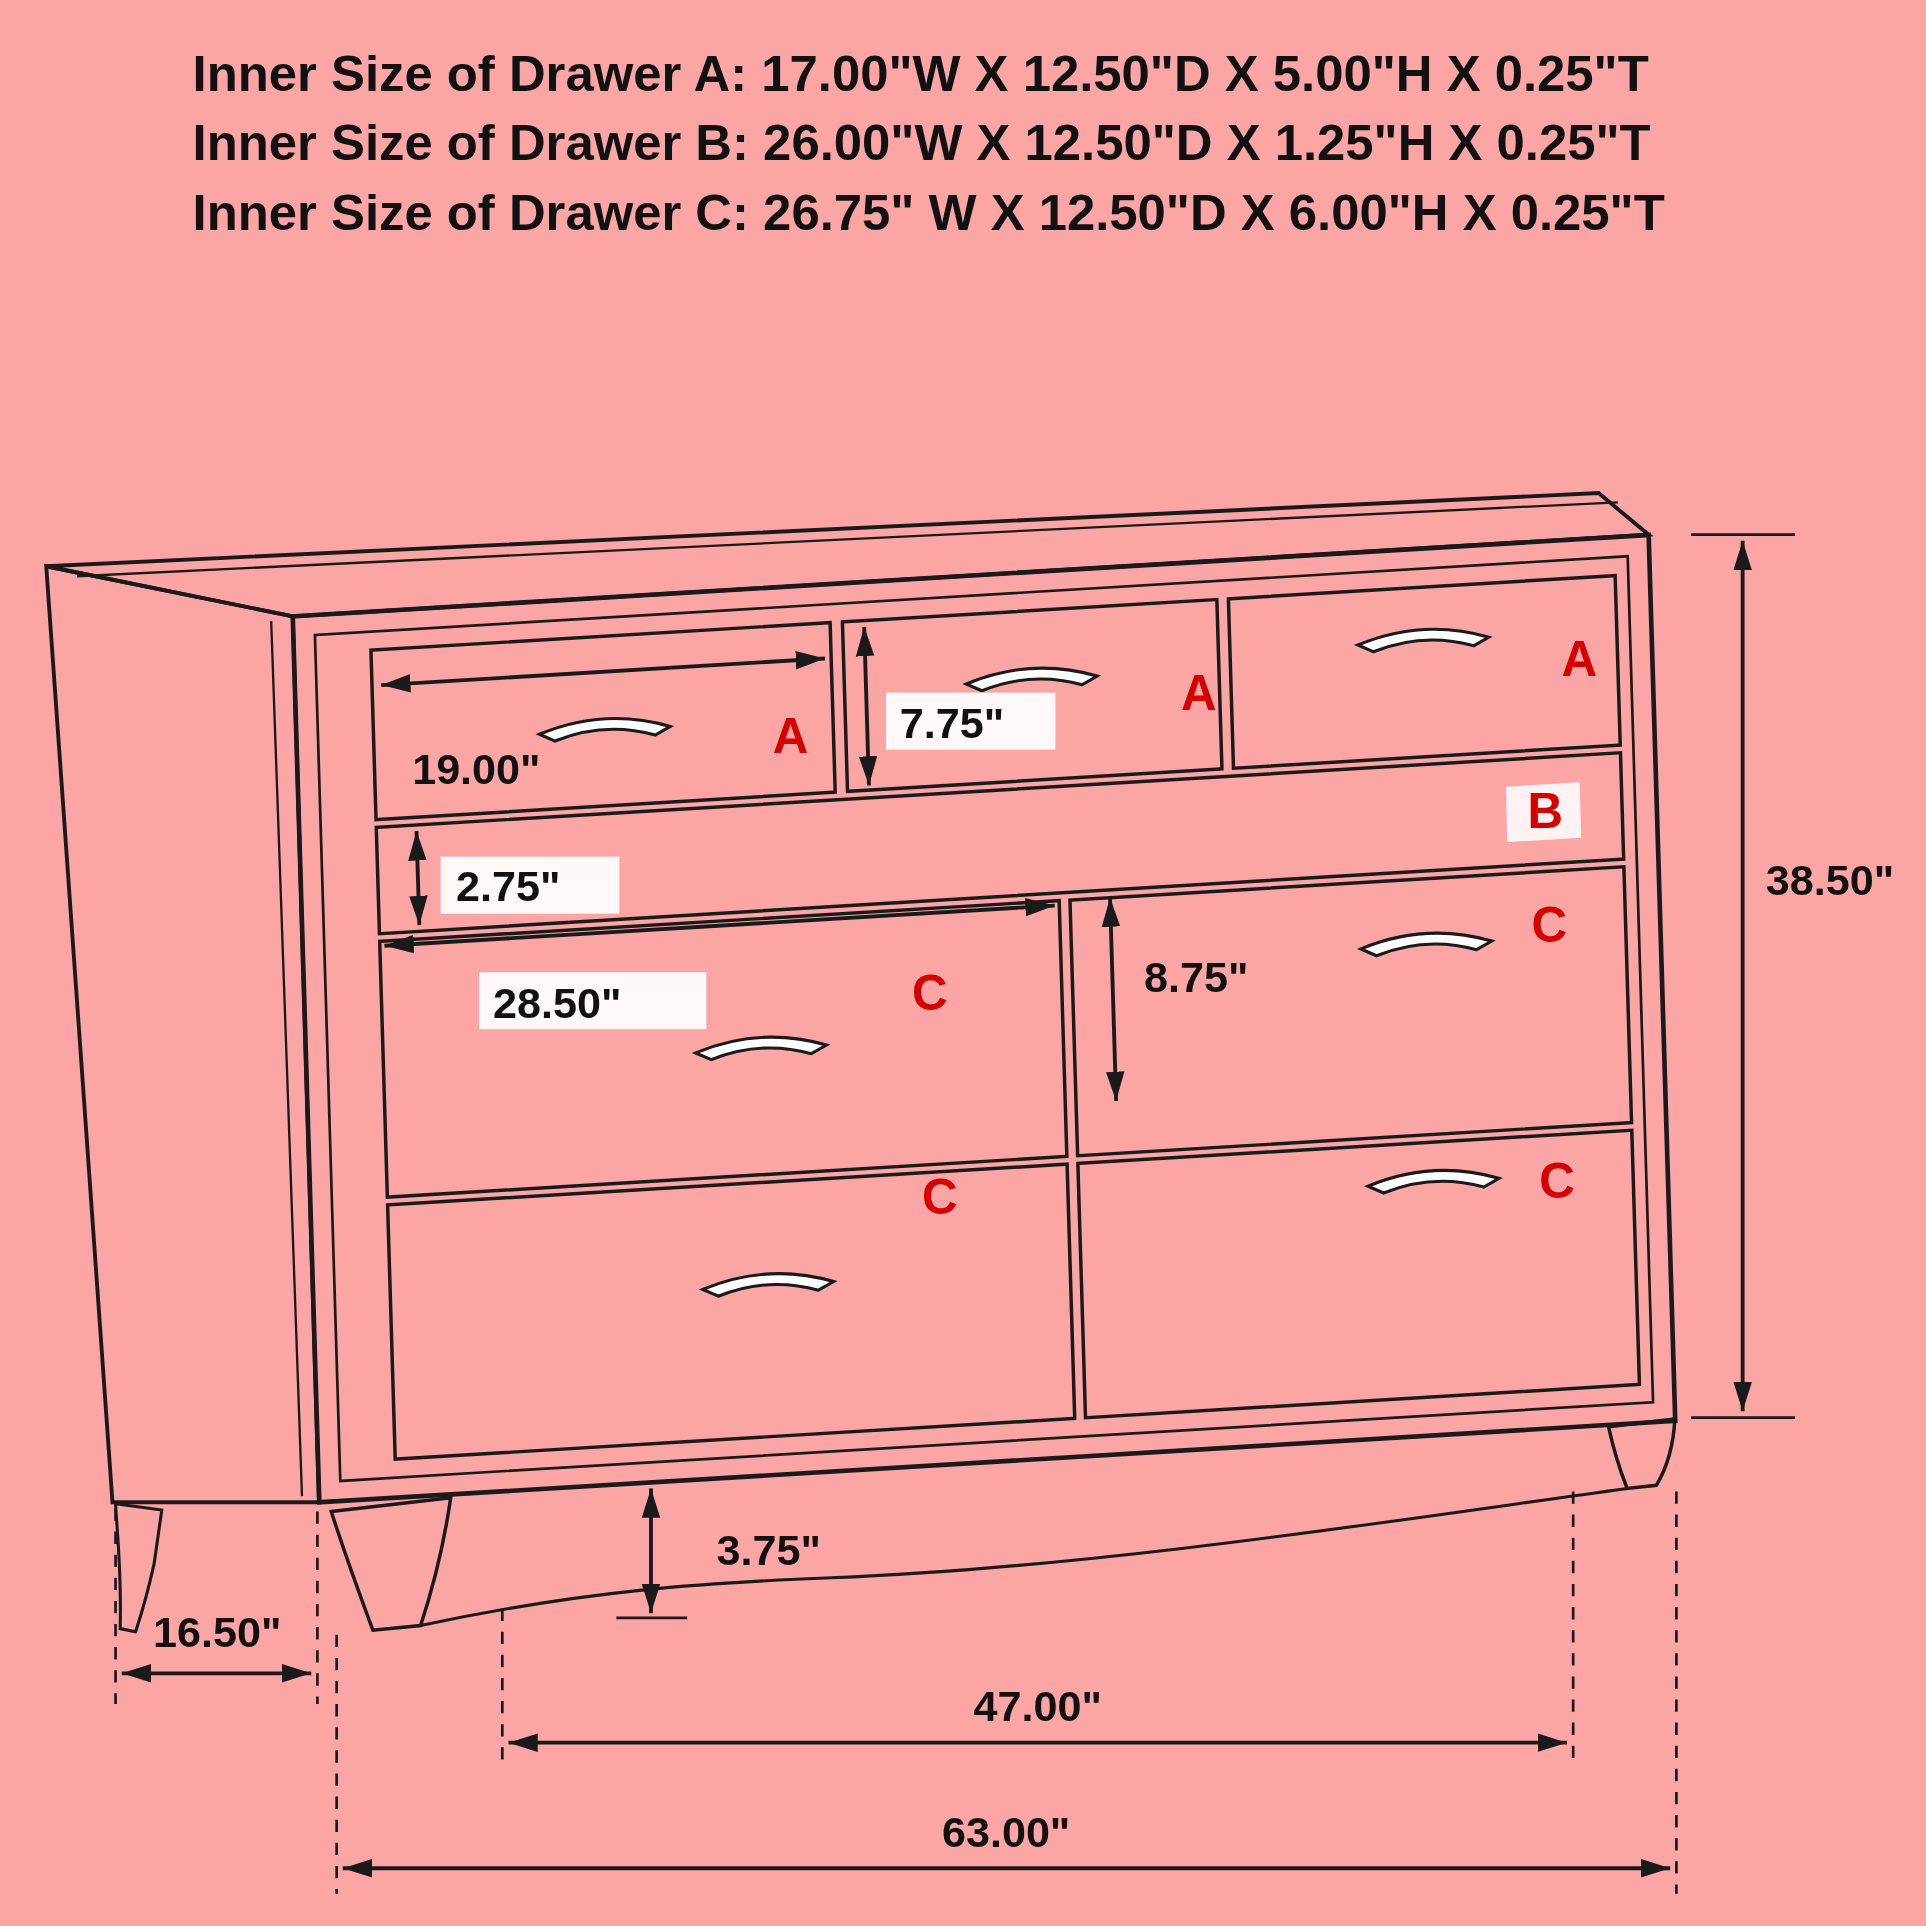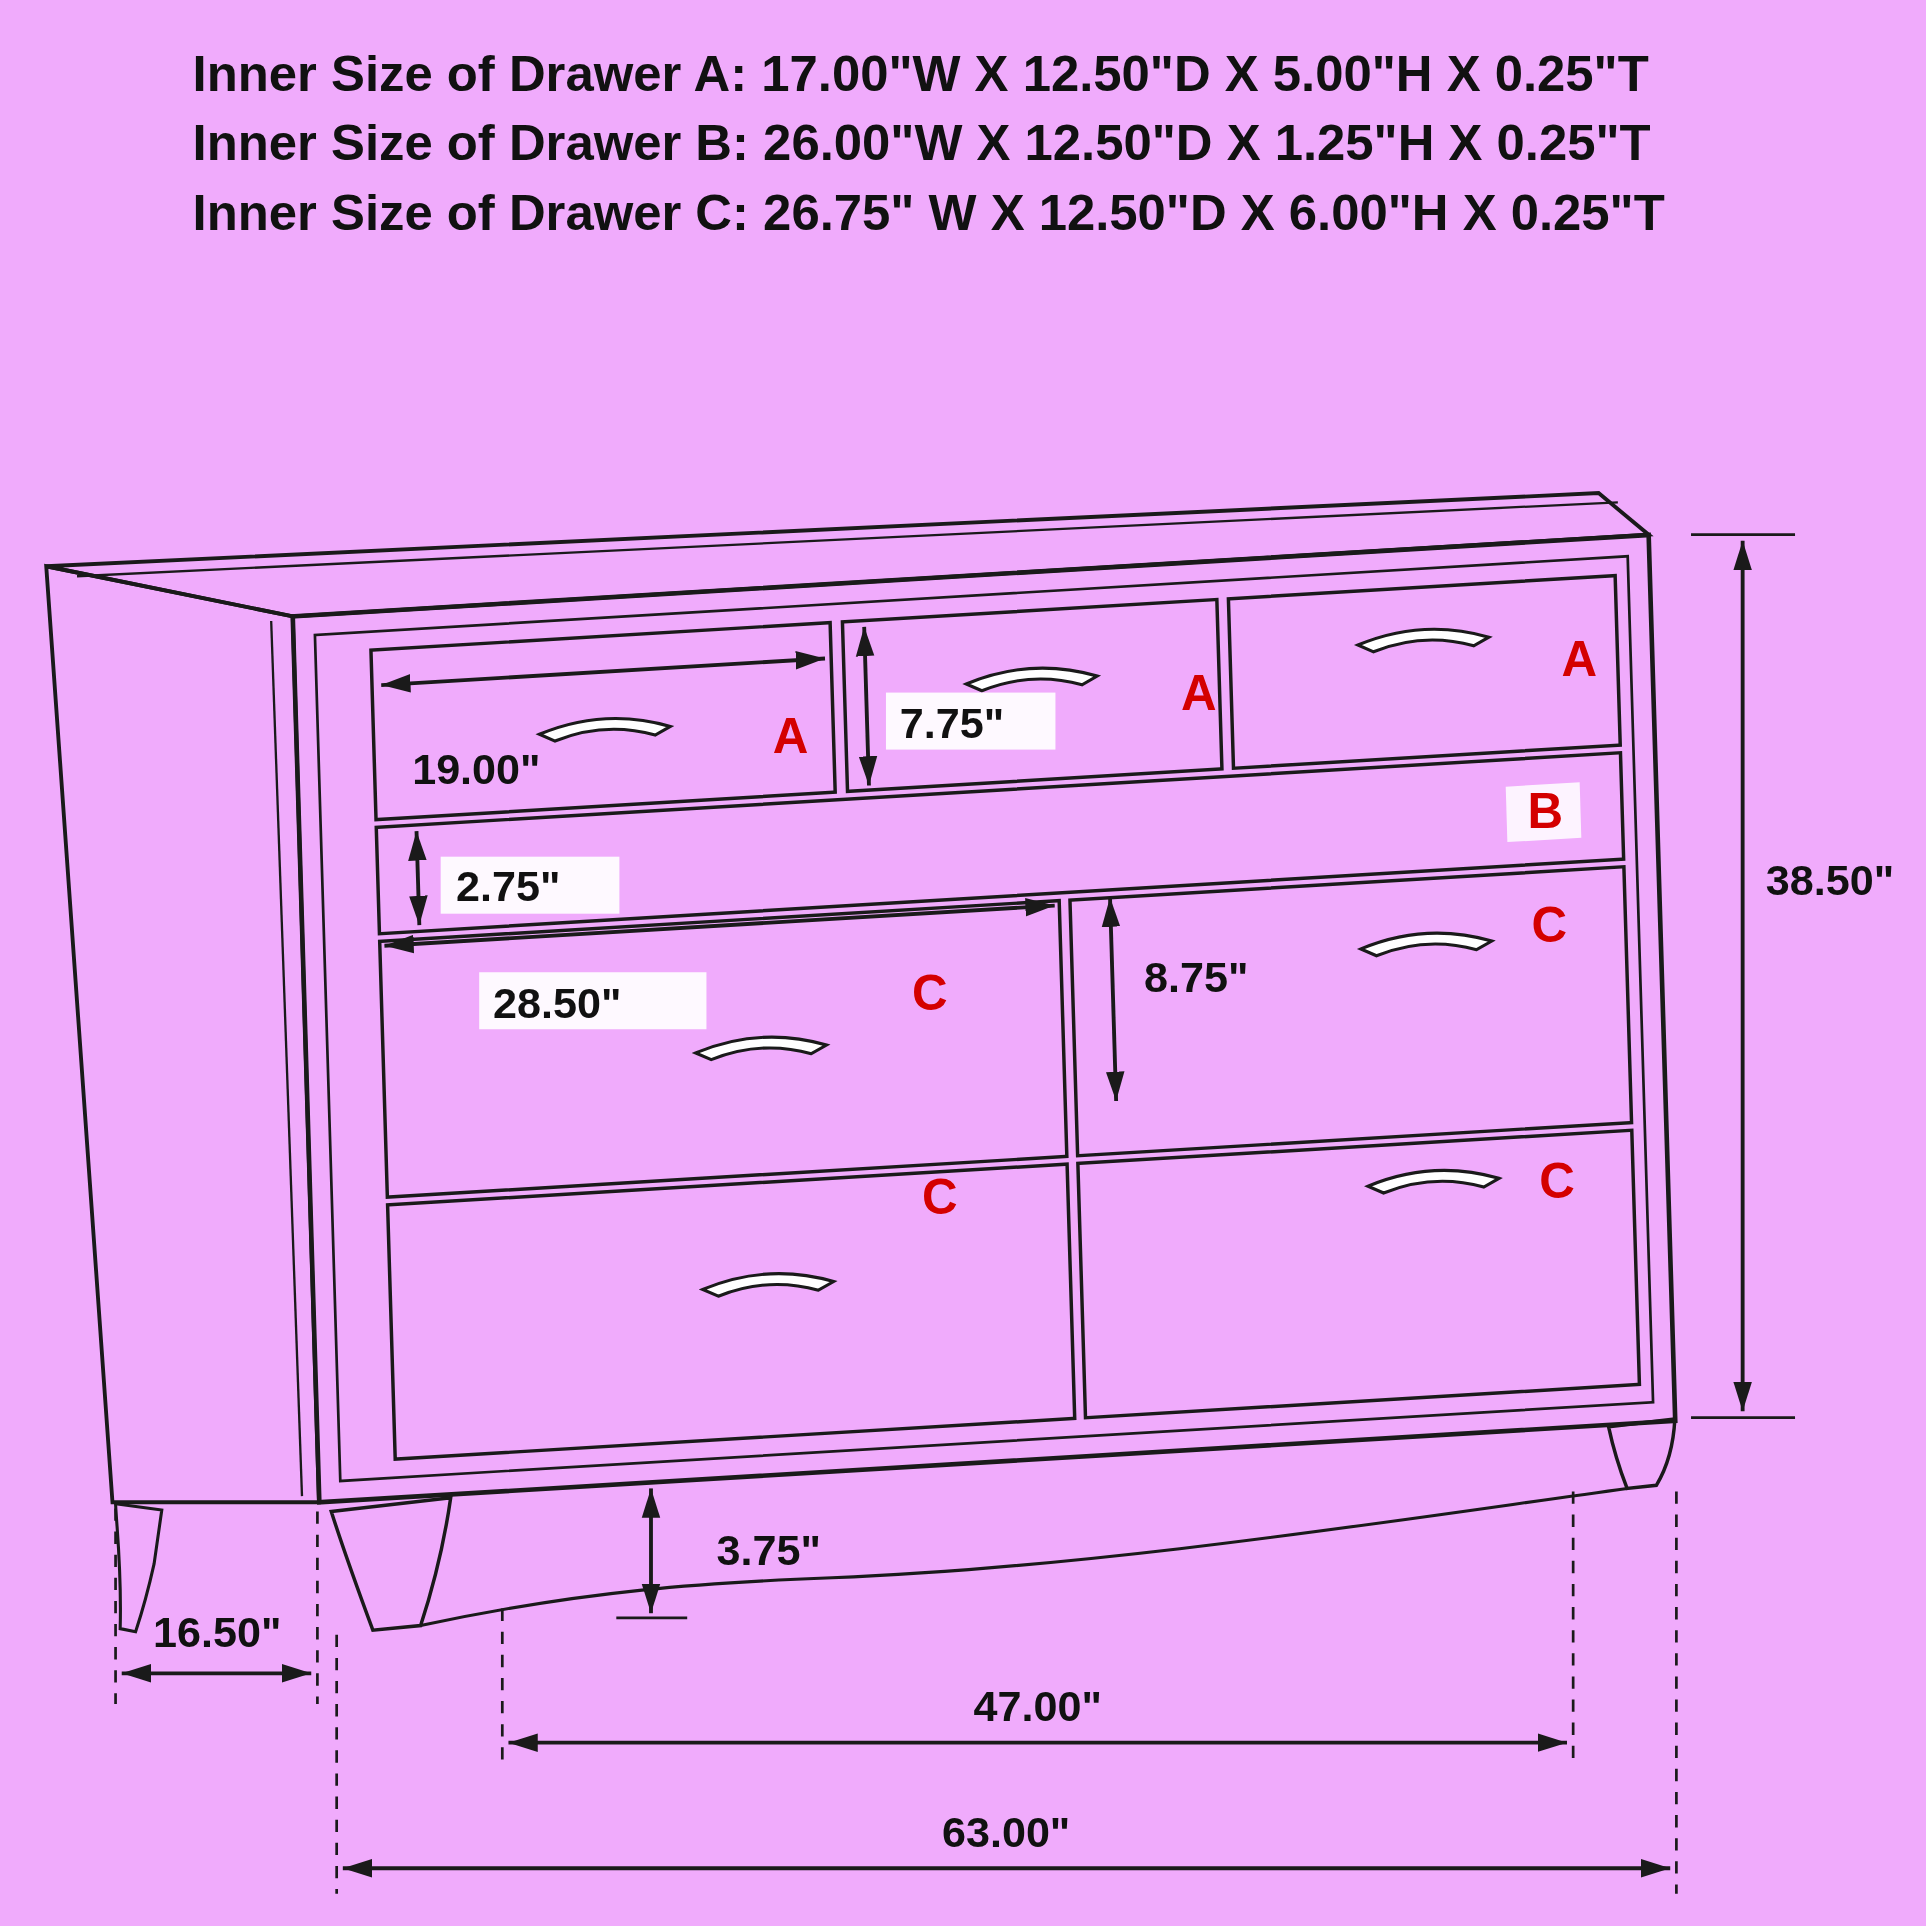--- a/index.html
+++ b/index.html
@@ -1,16 +1,16 @@
 <!DOCTYPE html>
 <html style="font-size:12.3px"><head>
 <meta charset="utf-8">
 <style>
   html,body{margin:0;padding:0;background:#ffffff;}
-  .canvas{width:1926px;height:1926px;position:relative;background:#f0abfc;overflow:hidden;}
+  .canvas{width:1926px;height:1926px;position:relative;background:#fca5a5;overflow:hidden;}
   svg{display:block;}
   .hdr{font:700 66px "Liberation Sans", sans-serif;fill:#111111;}
   .dim{font:700 56px "Liberation Sans", sans-serif;fill:#111111;}
   .red{font:700 64px "Liberation Sans", sans-serif;fill:#d40000;text-anchor:middle;}
   .ln{stroke:#1a1a1a;fill:none;}
 </style>
 </head>
 <body>
 
 <div class="canvas">

